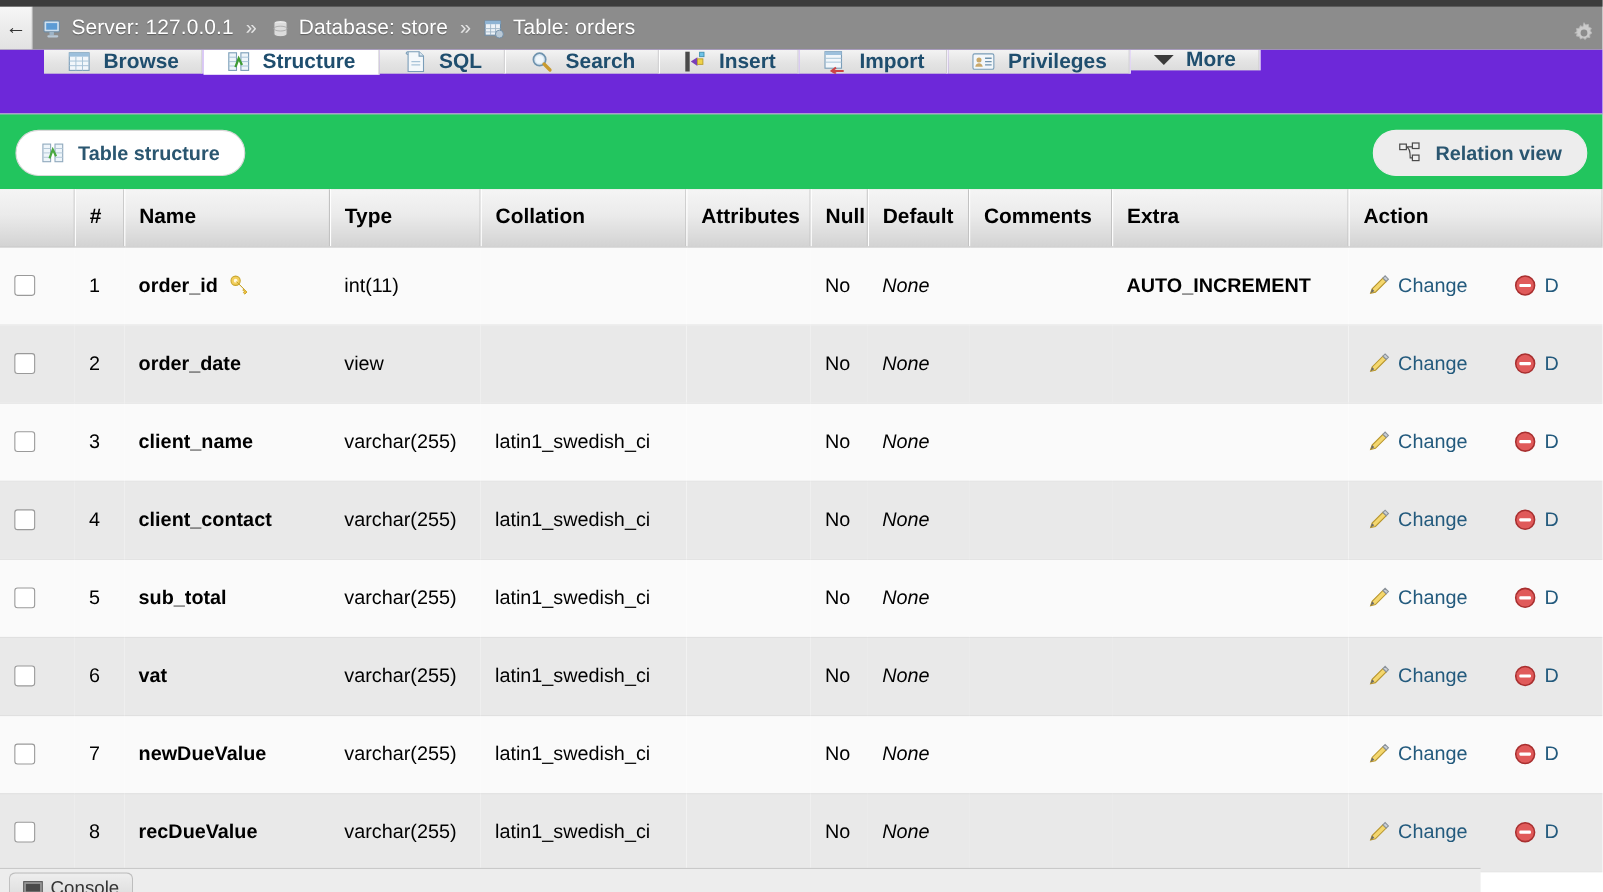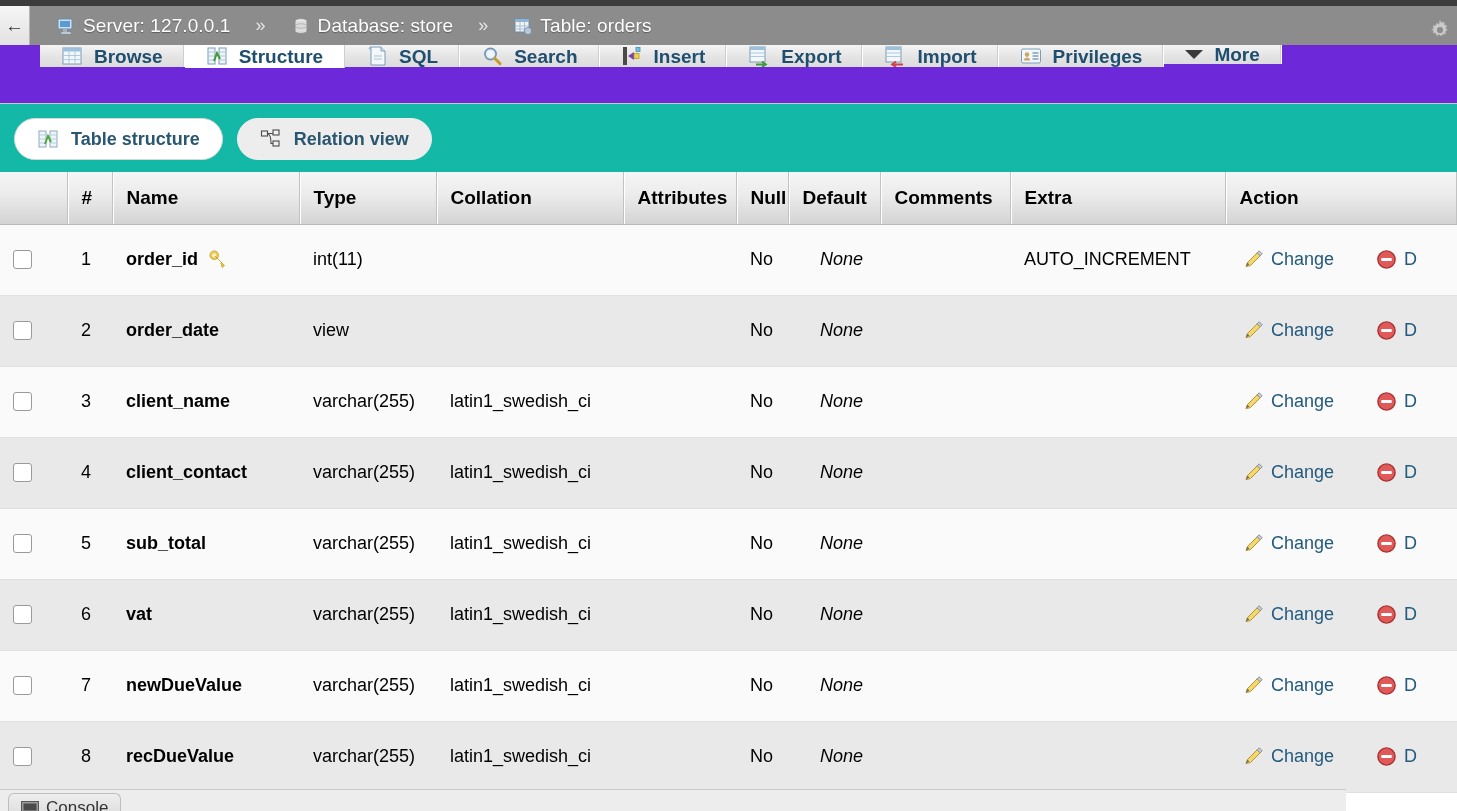--- a/index.html
+++ b/index.html
@@ -30,22 +30,22 @@
     display: flex; align-items: center; justify-content: center;
     color: #333;
     font-size: 19px;
     line-height: 1;
     flex: none;
     cursor: pointer;
   }
   #breadcrumb {
     display: flex;
     align-items: center;
-    gap: 14px;
-    padding-left: 26px;
+    gap: 0px;
+    padding-left: 8px;
     color: #fff;
     font-size: 19px;
     white-space: nowrap;
     letter-spacing: 0.1px;
   }
   #breadcrumb .crumb {
     display: flex; align-items: center; gap: 7px;
     color: #ffffff;
     text-decoration: none;
     text-shadow: 0 1px 1px rgba(0,0,0,.35);
@@ -106,21 +106,22 @@
     border-top: 9px solid #3a3a3a;
     flex: none;
   }
 
   
   #sub-tabs {
     display: flex;
     align-items: center;
     gap: 14px;
     padding: 14px 14px 12px 14px;
-    background: #14b8a6;
+    background: #22c55e;
+    justify-content: space-between;
   }
   .subtab {
     display: flex;
     align-items: center;
     gap: 12px;
     height: 42px;
     padding: 0 22px;
     border-radius: 21px;
     font-size: 18px;
     font-weight: bold;
@@ -192,22 +193,22 @@
     border-radius: 3px;
     background: #fff;
     display: block;
     cursor: pointer;
   }
   td.td-num { font-size: 18px; }
   td.td-name { font-weight: bold; font-size: 18px; }
   .name-wrap { display: flex; align-items: flex-start; gap: 10px; }
   .key-icon { width: 20px; height: 20px; flex:none; display:block; }
   td.td-null  { font-size: 18px; }
-  td.td-def   { font-style: italic; font-size: 18px; text-align: center; }
-  td.td-extra { font-size: 18px; }
+  td.td-def   { font-style: italic; font-size: 18px; }
+  td.td-extra { font-size: 18px; font-weight: bold; }
 
   td.td-act { padding-left: 0; }
   .act-wrap { display: flex; align-items: flex-start; gap: 0; }
   .act-link {
     display: flex; align-items: center; gap: 7px;
     color: #235a7d;
     font-size: 18px;
     text-decoration: none;
     cursor: pointer;
     padding: 0 14px 0 0;
@@ -351,30 +352,20 @@
   <div class="tab">
     <svg class="t-ico" viewBox="0 0 22 22">
       <rect x="2" y="2" width="4" height="18" fill="#4a4a4a"></rect>
       <path d="M7 11 L13 7 L13 15 Z" fill="#7a3fb8"></path>
       <rect x="13" y="8.5" width="5" height="5" fill="#f0d24a" stroke="#b79b28" stroke-width=".8"></rect>
       <rect x="15" y="2.5" width="4" height="4" fill="#6fc3e8" stroke="#3f8fb0" stroke-width=".8"></rect>
     </svg>
     <span class="tab-label">Insert</span>
   </div>
 
-  <div class="tab">
-    <svg class="t-ico" viewBox="0 0 22 22">
-      <rect x="2" y="2" width="15" height="15" fill="#f2f7fb" stroke="#7a9db8" stroke-width="1"></rect>
-      <rect x="2" y="2" width="15" height="3" fill="#9dc0dc"></rect>
-      <line x1="2" y1="8" x2="17" y2="8" stroke="#a8c3d8" stroke-width=".9"></line>
-      <line x1="2" y1="11.5" x2="17" y2="11.5" stroke="#a8c3d8" stroke-width=".9"></line>
-      <path d="M8 19.5 H17 M14 16.5 L18 19.5 L14 22" fill="none" stroke="#3f9c35" stroke-width="1.8"></path>
-    </svg>
-    <span class="tab-label">Export</span>
-  </div>
 
   <div class="tab">
     <svg class="t-ico" viewBox="0 0 22 22">
       <rect x="2" y="2" width="15" height="15" fill="#f2f7fb" stroke="#7a9db8" stroke-width="1"></rect>
       <rect x="2" y="2" width="15" height="3" fill="#9dc0dc"></rect>
       <line x1="2" y1="8" x2="17" y2="8" stroke="#a8c3d8" stroke-width=".9"></line>
       <line x1="2" y1="11.5" x2="17" y2="11.5" stroke="#a8c3d8" stroke-width=".9"></line>
       <path d="M19 19.5 H9 M12 16.5 L8 19.5 L12 22" fill="none" stroke="#cc4444" stroke-width="1.8"></path>
     </svg>
     <span class="tab-label">Import</span>

